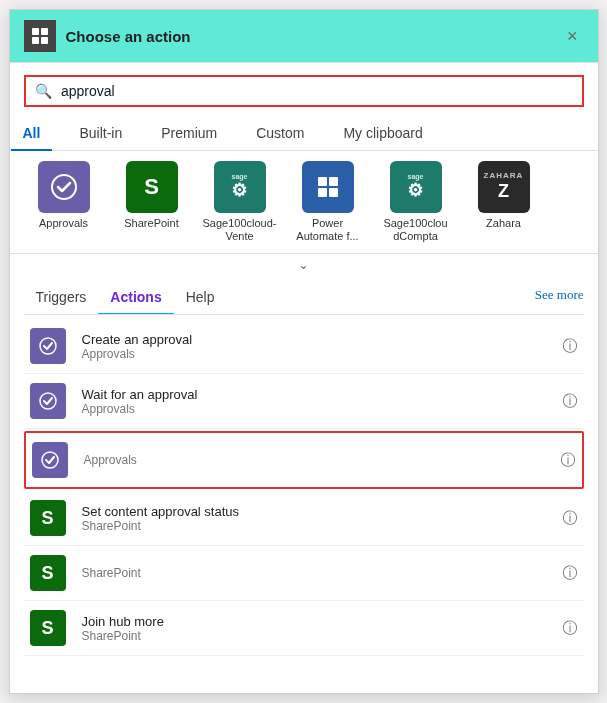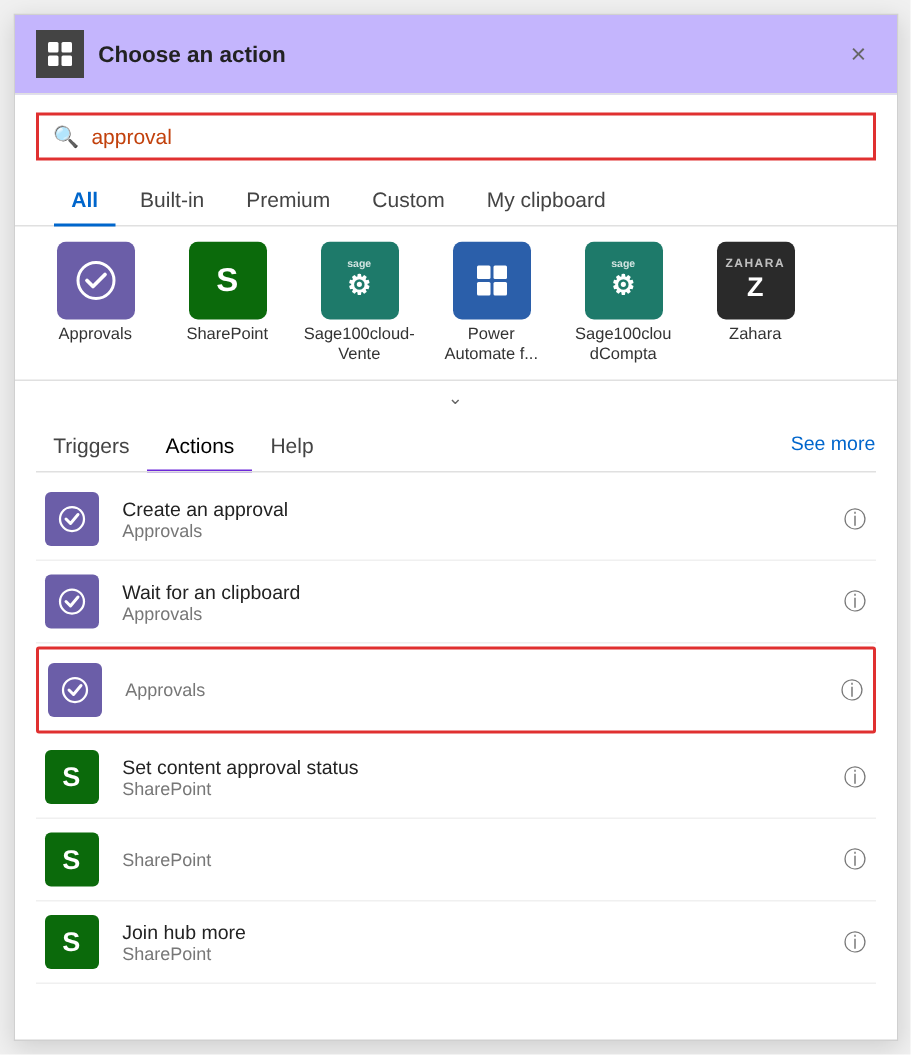--- a/index.html
+++ b/index.html
@@ -19,21 +19,21 @@
       border: 1px solid #d0d0d0;
       box-shadow: 0 4px 16px rgba(0,0,0,0.15);
       display: flex;
       flex-direction: column;
       position: relative;
     }
     .dialog-header {
       display: flex;
       align-items: center;
       padding: 10px 14px;
-      background: #c4b5fd;
+      background: #5eead4;
       border-bottom: 1px solid #e0e0e0;
       gap: 10px;
     }
     .dialog-icon {
       width: 32px;
       height: 32px;
       background: #444;
       display: flex;
       align-items: center;
       justify-content: center;
@@ -68,28 +68,28 @@
       width: 100%;
     }
     .search-icon-span {
       color: #666;
       font-size: 14px;
     }
     .search-input {
       border: none;
       outline: none;
       font-size: 14px;
-      color: #c2410c;
+      color: #0f172a;
       flex: 1;
       background: transparent;
     }
     .tabs-section {
-      padding: 0 26px;
-      display: flex;
-      gap: 4px;
+      padding: 0 1px;
+      display: flex;
+      gap: 15px;
       border-bottom: 1px solid #e0e0e0;
     }
     .tab-item {
       padding: 6px 12px 8px;
       font-size: 14px;
       color: #444;
       cursor: pointer;
       border-bottom: 2px solid transparent;
       margin-bottom: -1px;
     }
@@ -156,30 +156,31 @@
     }
     .actions-tab {
       padding: 5px 12px 8px;
       font-size: 14px;
       color: #444;
       cursor: pointer;
       border-bottom: 2px solid transparent;
       margin-bottom: -1px;
     }
     .actions-tab.active {
-      color: #000000;
-      border-bottom: 2px solid #6d28d9;
-      font-weight: 400;
+      color: #6d28d9;
+      border-bottom: 2px solid #0ea5e9;
+      font-weight: 700;
     }
     .see-more {
       margin-left: auto;
       font-size: 13px;
       color: #0066cc;
       cursor: pointer;
       padding-bottom: 8px;
+      font-family: Liberation Serif, serif;
     }
     .actions-tabs-border {
       height: 1px;
       background: #e0e0e0;
       margin: 0 14px;
     }
     .actions-list {
       flex: 1;
       overflow-y: scroll;
       padding: 4px 14px;
@@ -357,21 +358,21 @@
       </div>
 
       <div class="action-row">
         <div class="action-icon" style="background:#6B5EA8;">
           <svg width="20" height="20" viewBox="0 0 20 20" fill="white">
             <circle cx="10" cy="10" r="8" stroke="white" stroke-width="1.5" fill="none"></circle>
             <path d="M6 10 L9 13 L14 7" stroke="white" stroke-width="2" fill="none" stroke-linecap="round" stroke-linejoin="round"></path>
           </svg>
         </div>
         <div class="action-text">
-          <div class="action-name">Wait for an clipboard</div>
+          <div class="action-name">Wait for an approval</div>
           <div class="action-source">Approvals</div>
         </div>
         <span class="info-icon">ⓘ</span>
       </div>
 
       <div class="action-row highlighted">
         <div class="action-icon" style="background:#6B5EA8;">
           <svg width="20" height="20" viewBox="0 0 20 20" fill="white">
             <circle cx="10" cy="10" r="8" stroke="white" stroke-width="1.5" fill="none"></circle>
             <path d="M6 10 L9 13 L14 7" stroke="white" stroke-width="2" fill="none" stroke-linecap="round" stroke-linejoin="round"></path>

